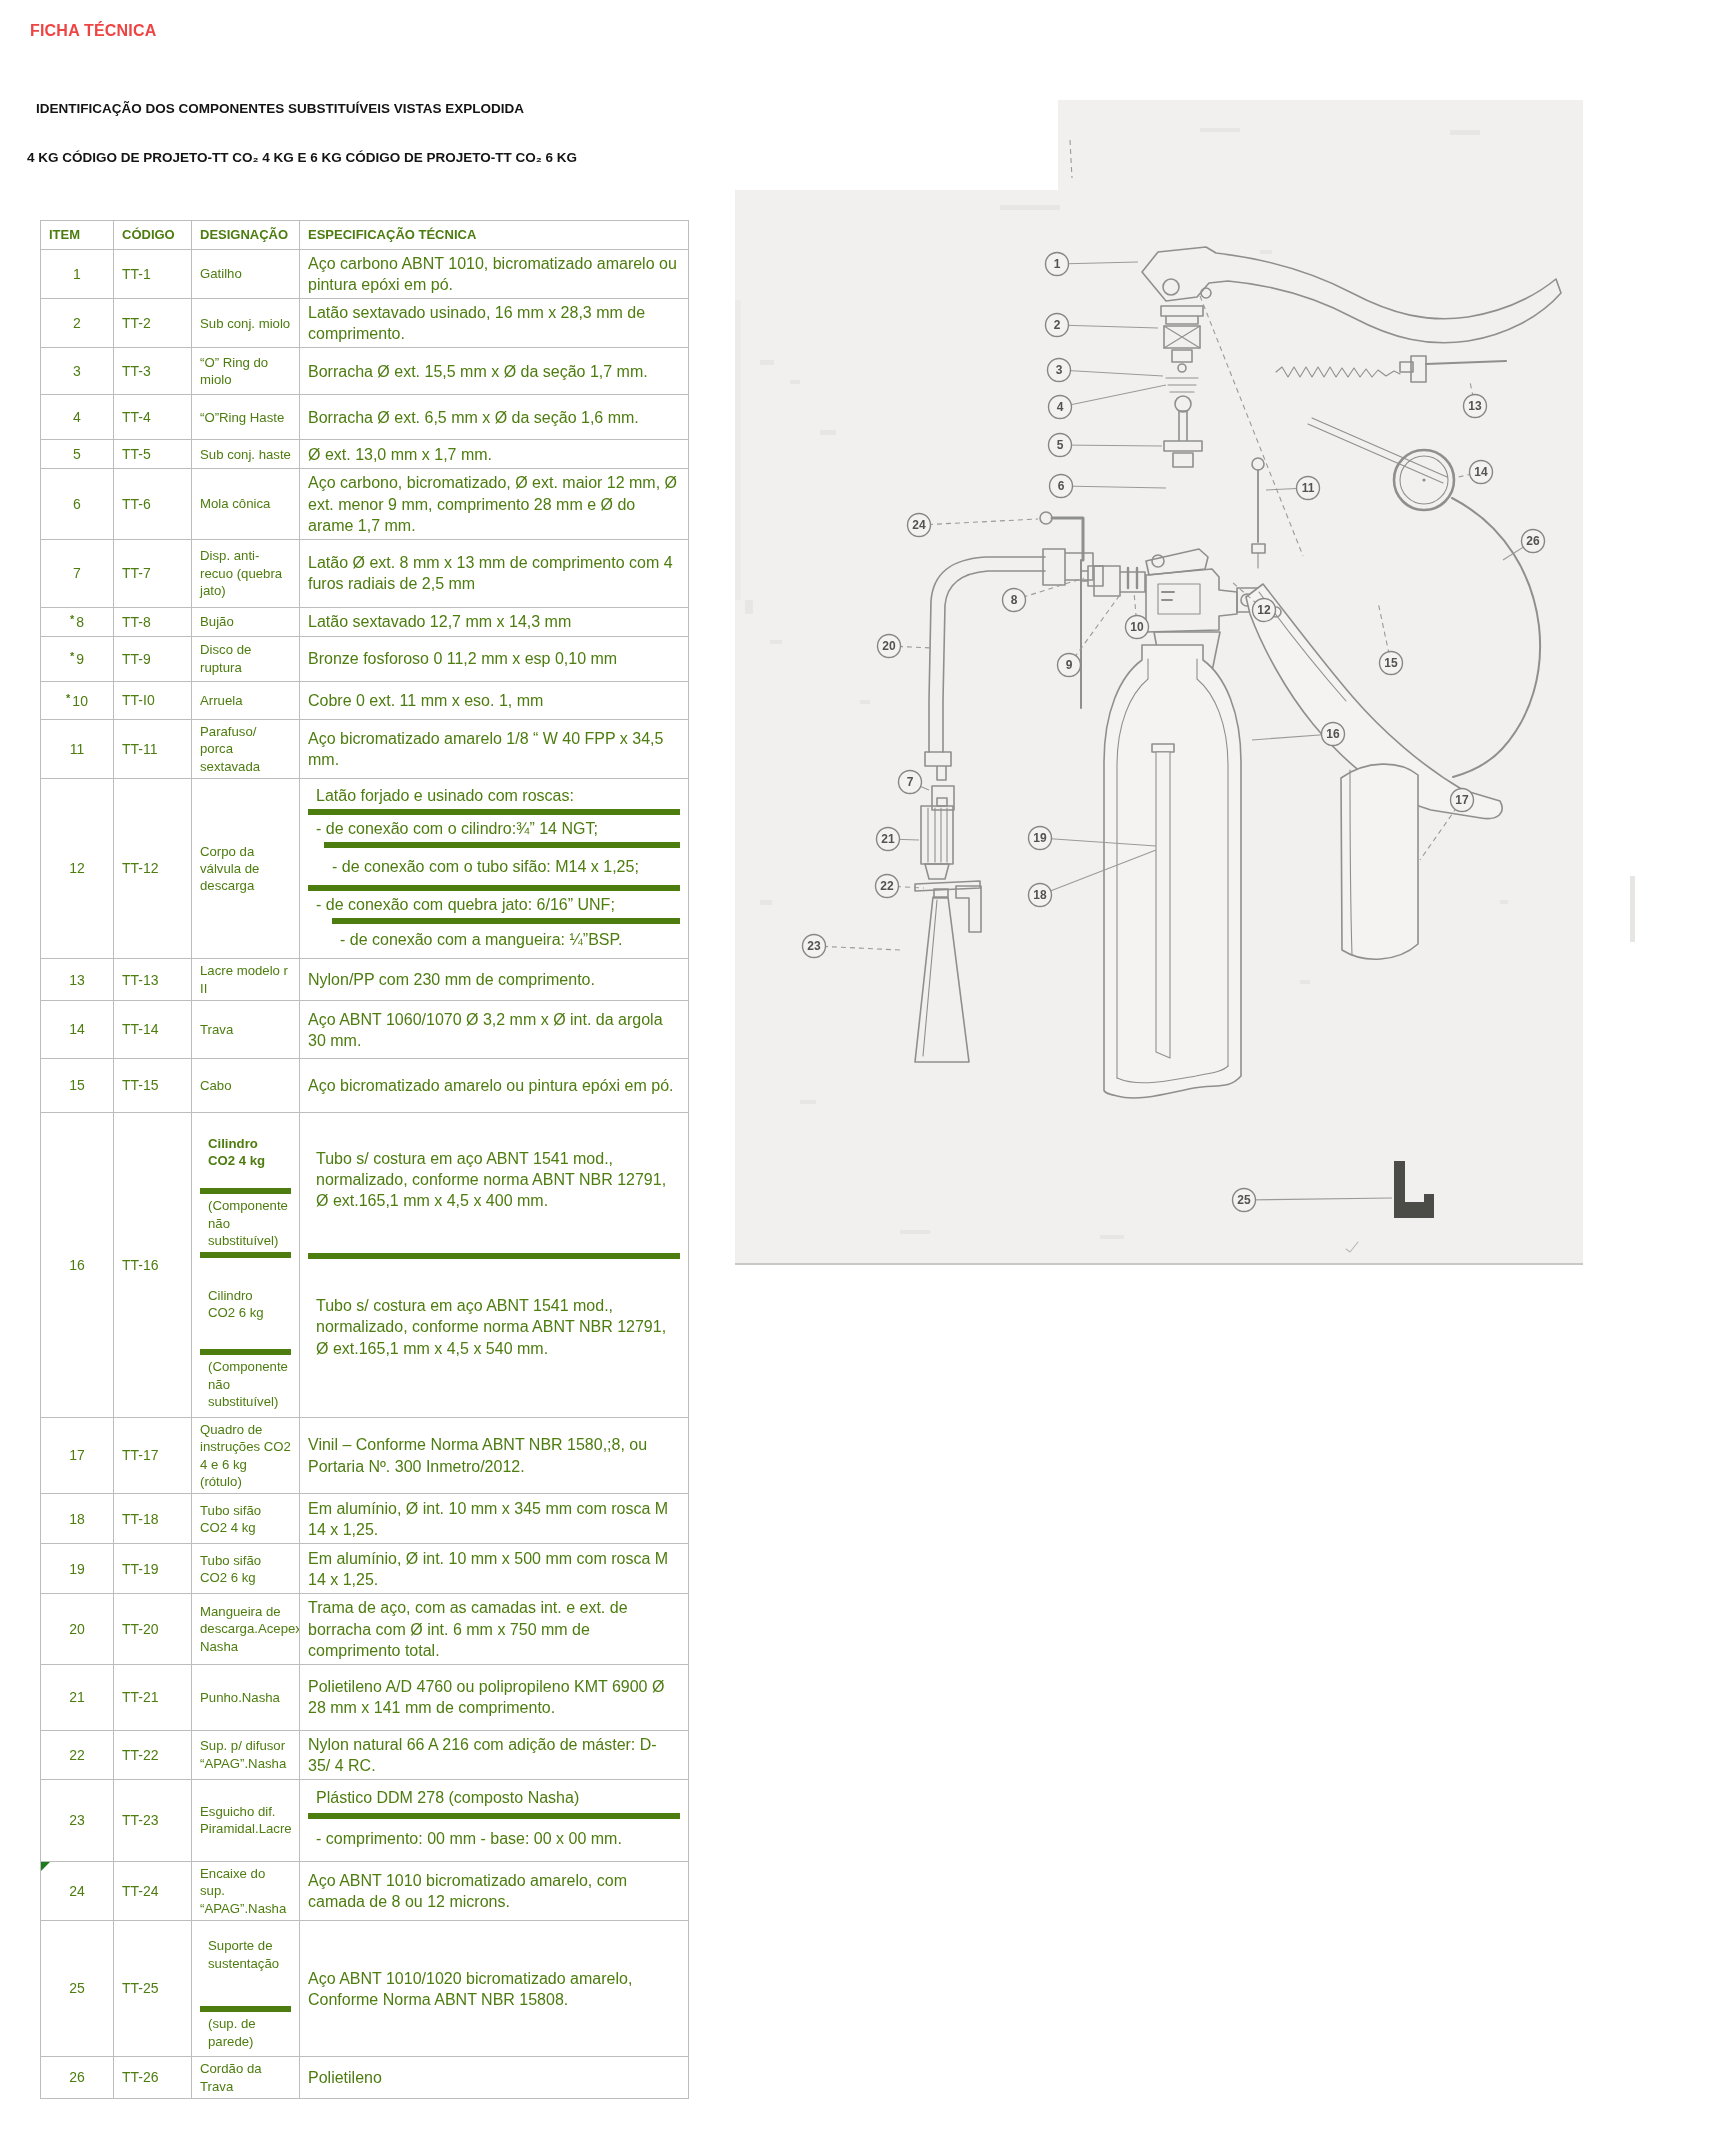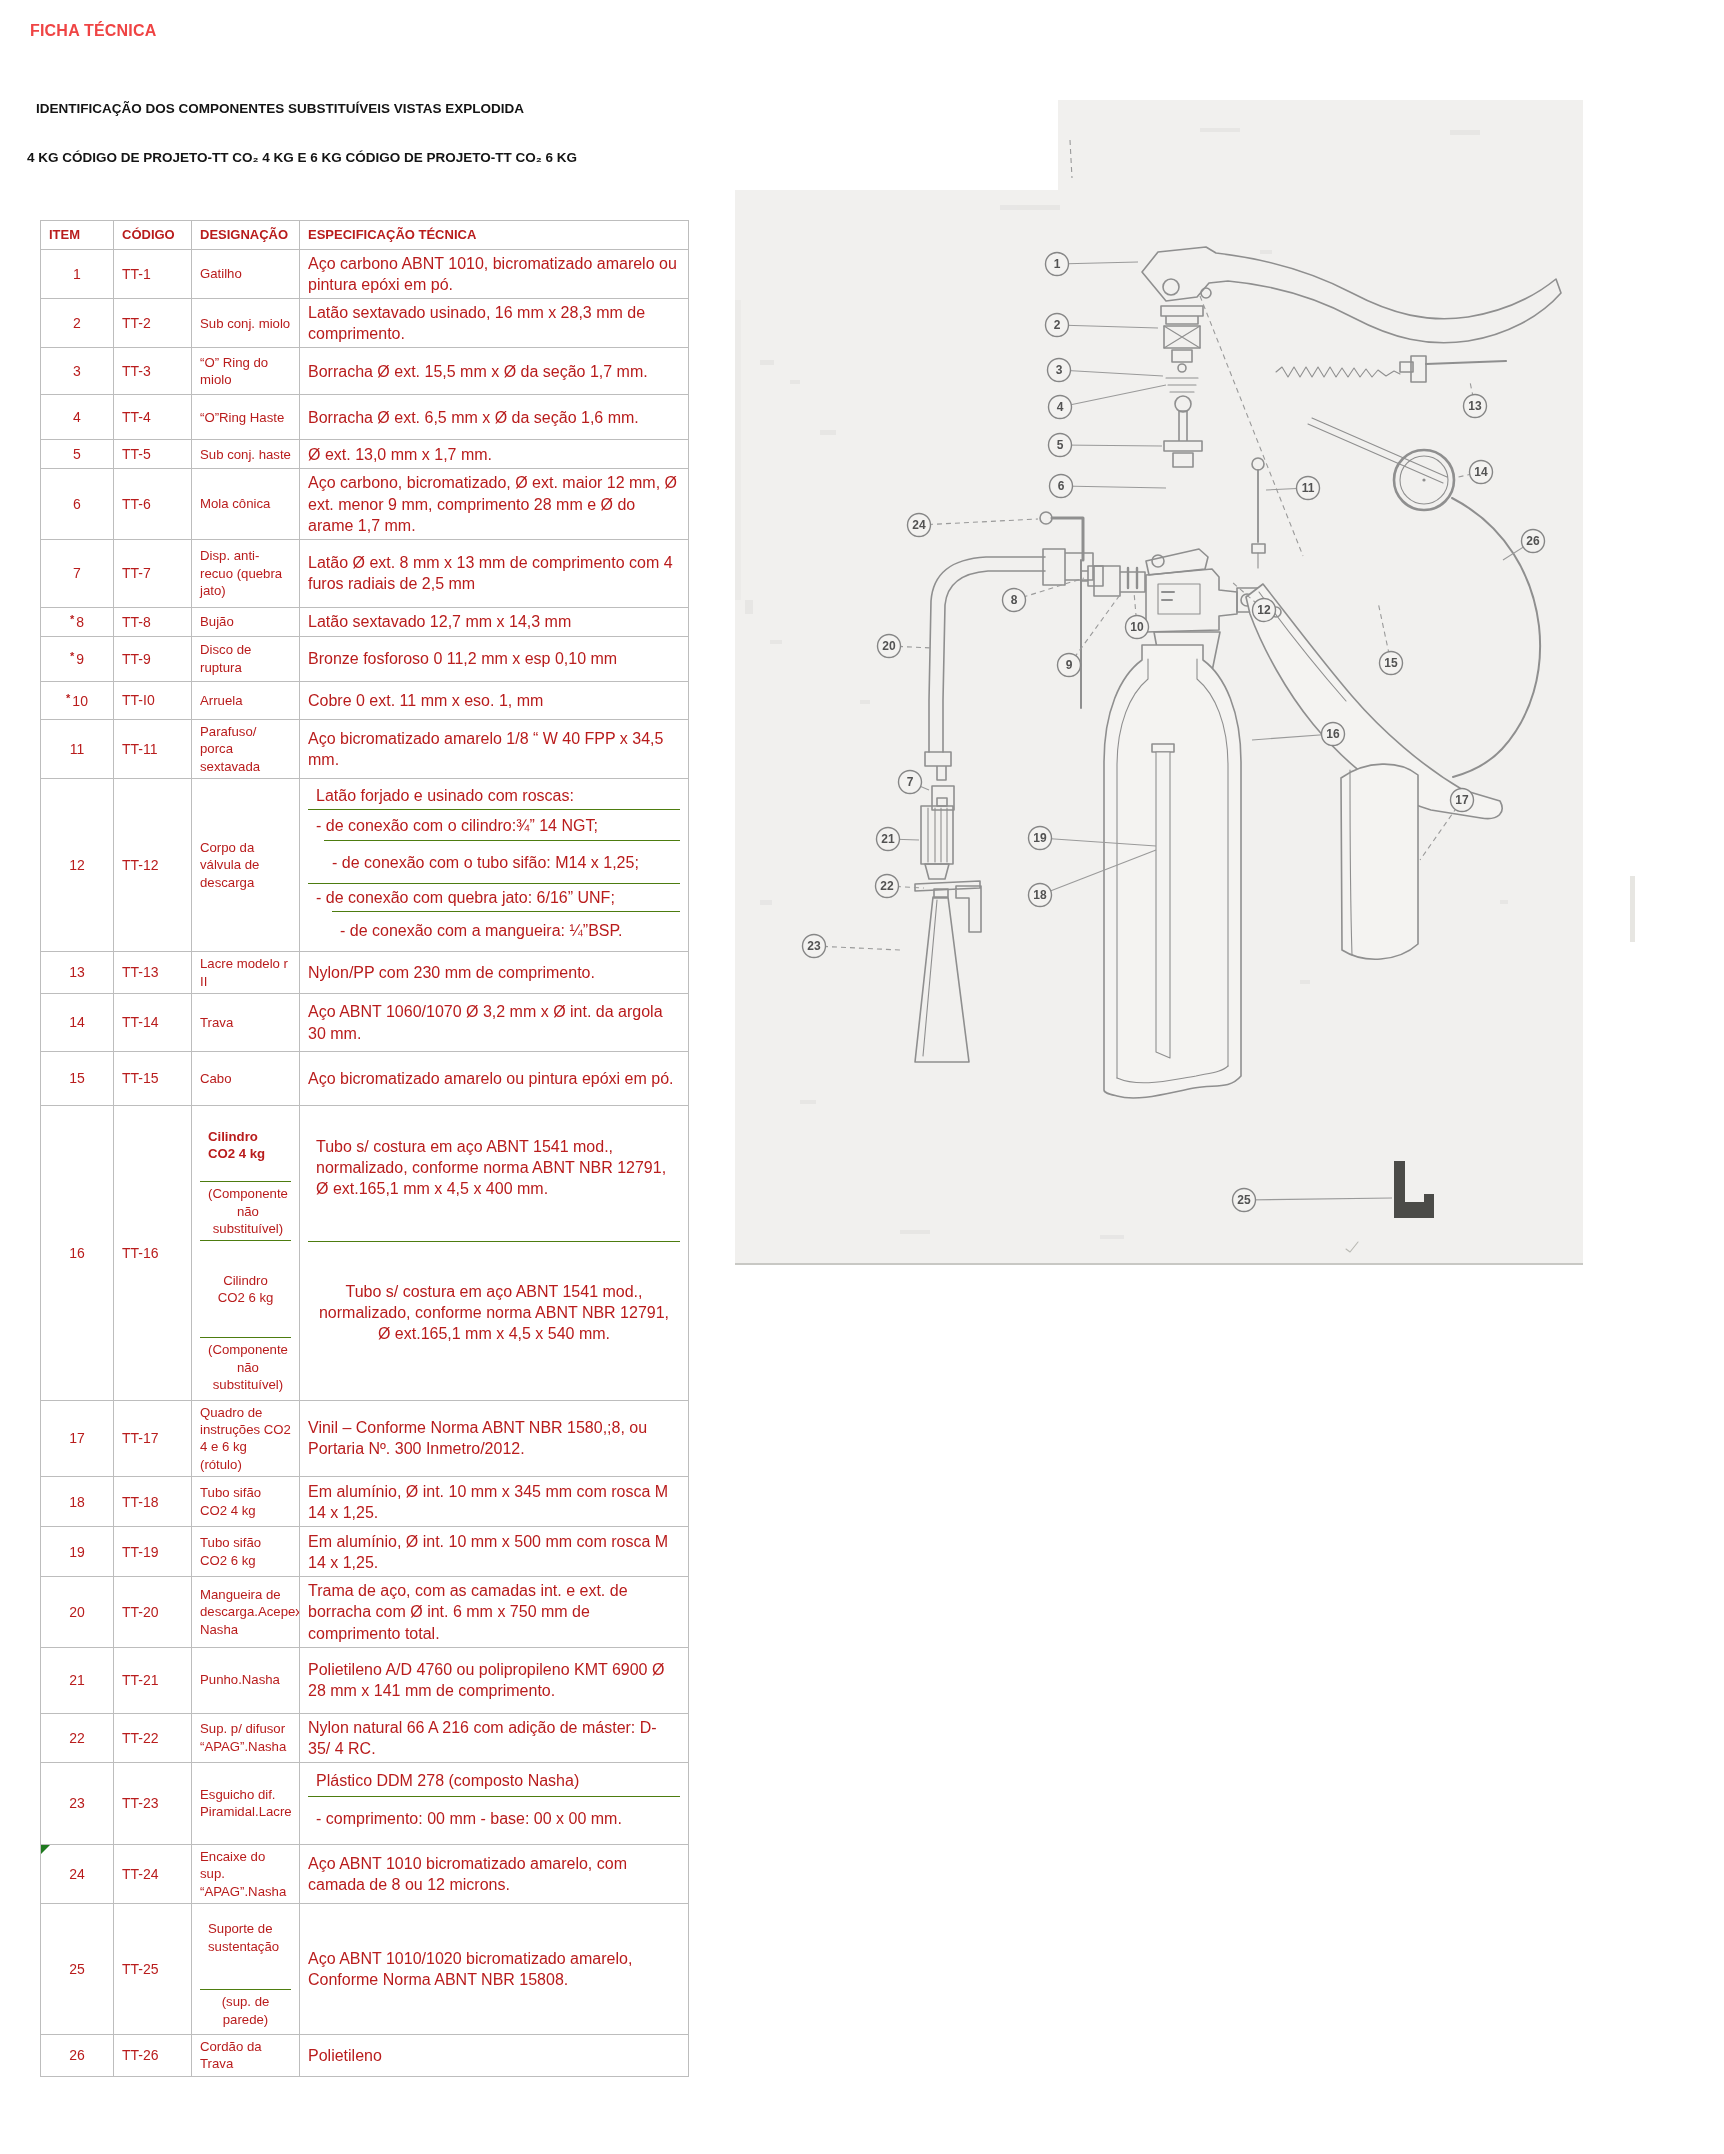--- a/index.html
+++ b/index.html
@@ -8,42 +8,42 @@
     font-family:"Liberation Sans",sans-serif;color:#1c1c1c;overflow:hidden;
   }
   .abs{position:absolute;}
   .page-title{left:30px;top:22px;font-size:16px;font-weight:bold;color:#ef4444;letter-spacing:.2px;}
   .section-heading{left:36px;top:101px;font-size:13.5px;font-weight:bold;color:#141414;}
   .codes-line{left:27px;top:150px;font-size:13.5px;font-weight:bold;color:#141414;}
 
   table.components{
     position:absolute;left:40px;top:220px;width:648px;
     border-collapse:collapse;table-layout:fixed;
-    font-size:14px;line-height:1.32;color:#b91c1c;
+    font-size:14px;line-height:1.32;color:#4d7c0f;
   }
   table.components th, table.components td{
     border:1px solid #bdbdbd;padding:3px 8px;vertical-align:middle;
     overflow:hidden;
   }
   table.components th{
     font-size:13px;font-weight:bold;text-align:left;height:22px;background:#fff;
   }
   th.h-item{text-align:center;}
   td.c-item{text-align:center;position:relative;}
   td.c-des{font-size:13.2px;}
   td.c-esp{font-size:16px;}
   .star{font-size:11px;font-weight:bold;vertical-align:4px;margin-right:2px;}
   .corner-flag{
     position:absolute;left:0;top:0;width:0;height:0;
     border-top:9px solid #1f7a1f;border-right:9px solid transparent;
   }
   td.has-parts{padding:0;}
   .part{display:flex;align-items:center;padding:3px 8px;box-sizing:border-box;}
   .part.top{align-items:flex-start;padding-top:13px;}
-  .part + .part{border-top:1px solid #4d7c0f;text-align:center;}
+  .part + .part{border-top:6px solid #4d7c0f;}
 
   svg.diagram{position:absolute;left:735px;top:95px;width:900px;height:1180px;}
   .ln{stroke:#8f8f8f;fill:none;stroke-width:1.6;stroke-linejoin:round;stroke-linecap:round;}
   .lnf{fill:#f4f3f1;}
   .thin{stroke-width:1.1;}
   .leader{stroke:#9a9a9a;stroke-width:1.1;fill:none;}
   .dash{stroke-dasharray:5 4;}
   .co-circle{fill:#f3f2f0;stroke:#868686;stroke-width:1.4;}
   .co-num{font-family:"Liberation Sans",sans-serif;font-size:12px;font-weight:bold;fill:#525252;text-anchor:middle;}
 </style>

